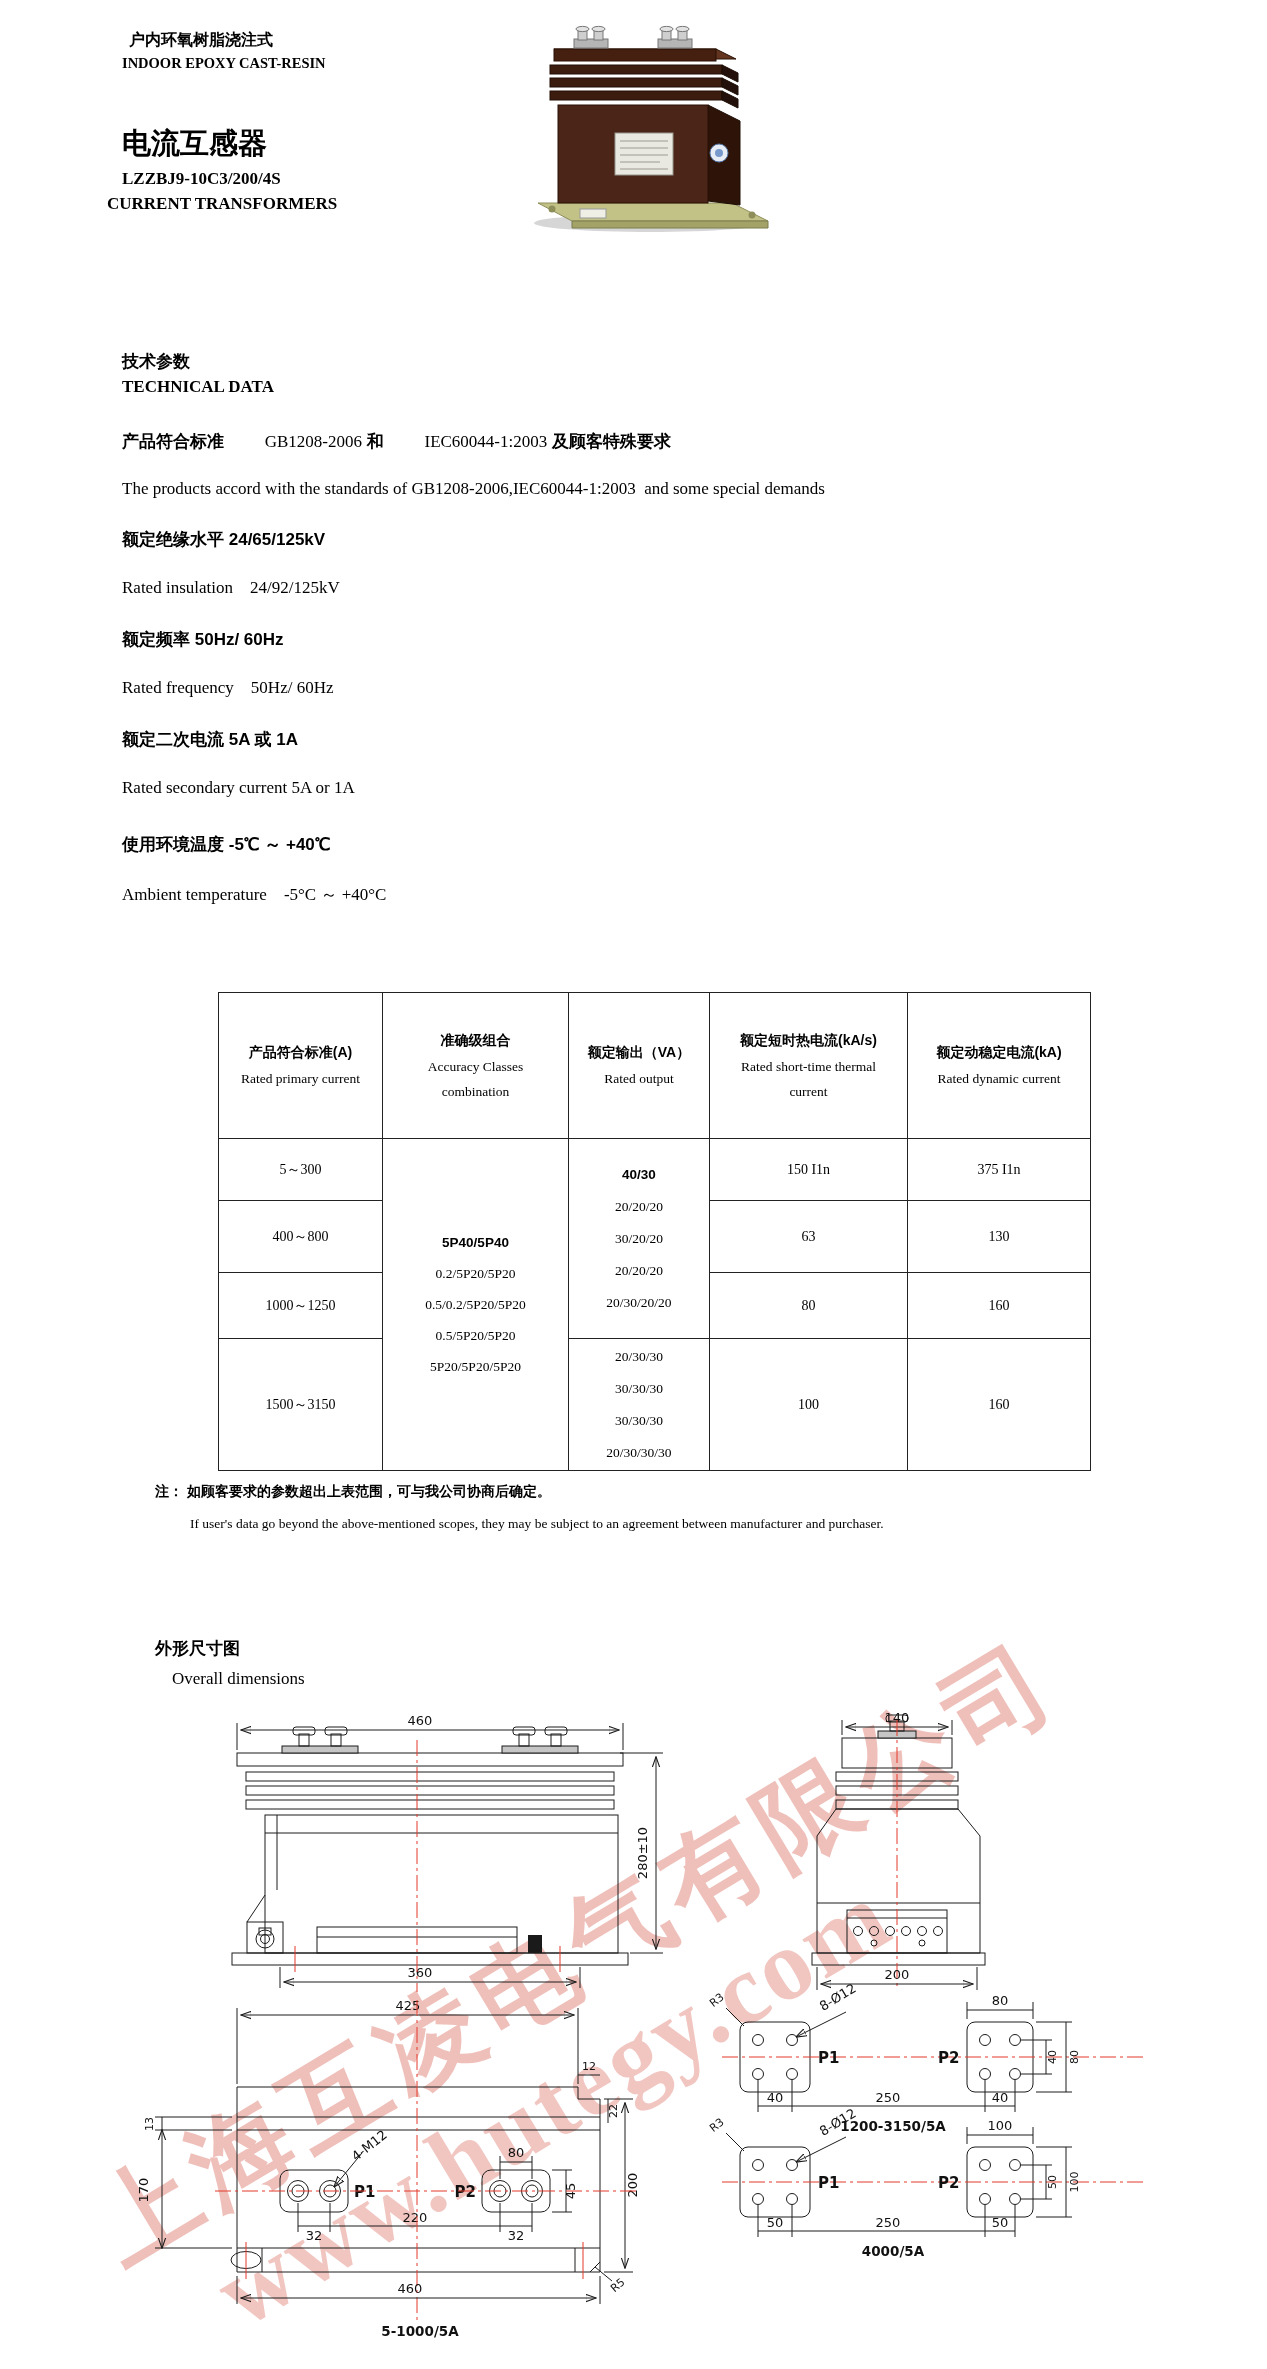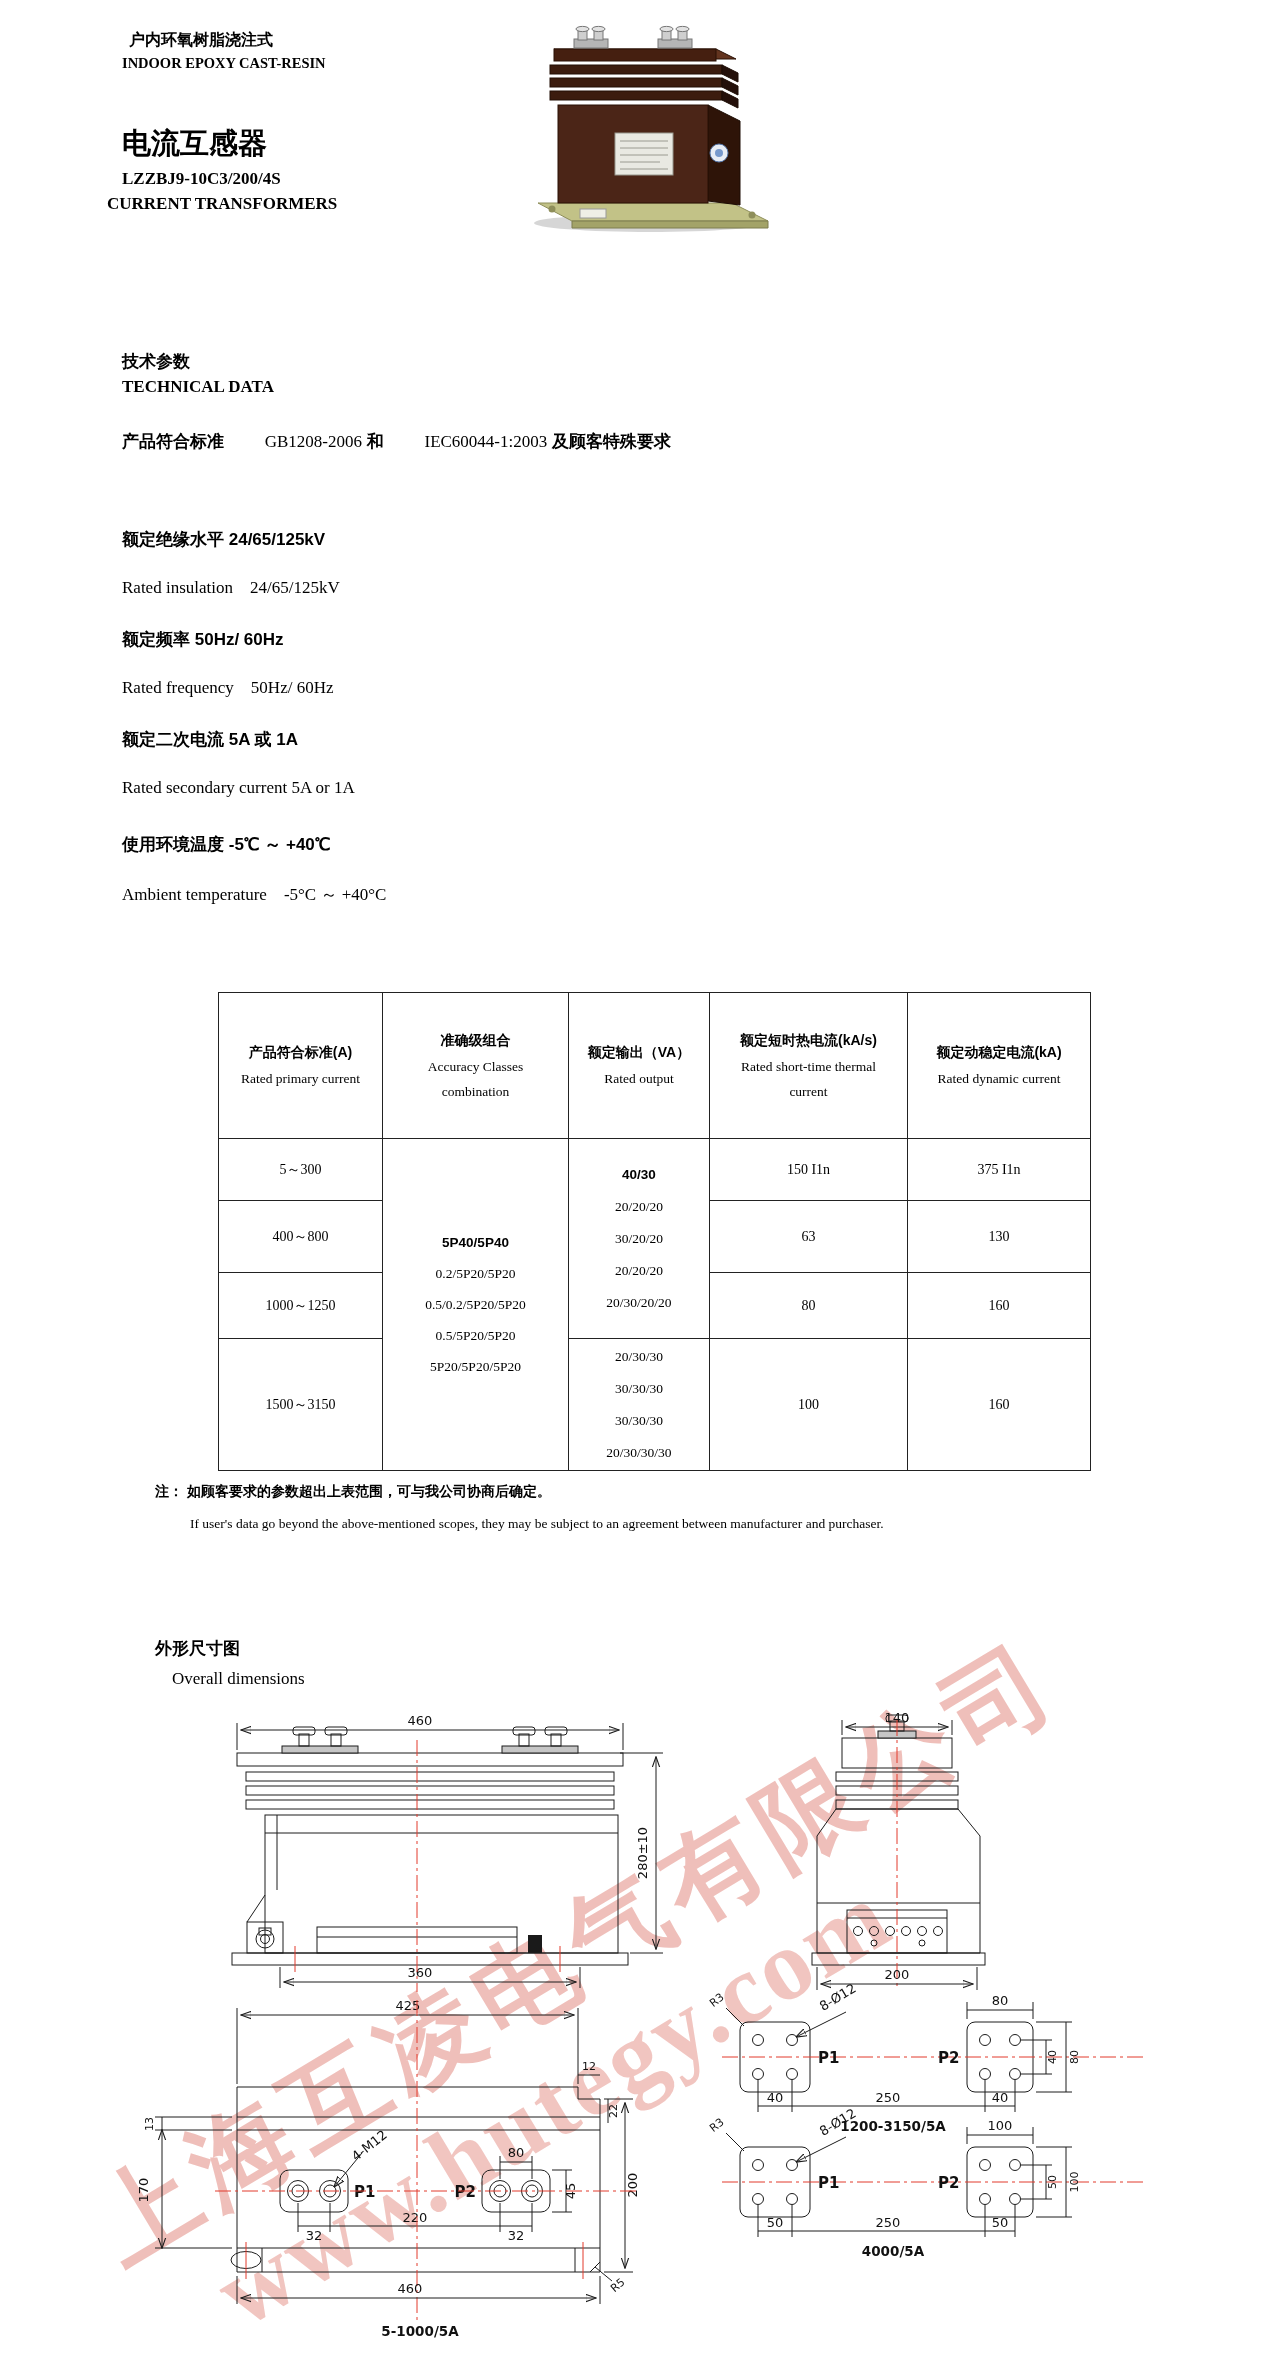--- a/index.html
+++ b/index.html
@@ -117,22 +117,23 @@
     <g>
       <circle cx="199" cy="128" r="9" fill="#e8edf5" stroke="#5577aa"></circle>
       <circle cx="199" cy="128" r="4" fill="#7799cc" stroke="none"></circle>
     </g>
   </svg>
 
   <div class="abs tech-cn">技术参数</div>
   <div class="abs tech-en">TECHNICAL DATA</div>
 
   <div class="abs spec-cn" style="top:430px"><span>产品符合标准 </span><span class="std-num">GB1208-2006</span><span> 和 </span><span class="std-num">IEC60044-1:2003</span><span> 及顾客特殊要求</span></div>
+  <div class="abs spec-en" style="top:479px">The products accord with the standards of GB1208-2006,IEC60044-1:2003  and some special demands</div>
   <div class="abs spec-cn" style="top:528px">额定绝缘水平 24/65/125kV</div>
-  <div class="abs spec-en" style="top:578px">Rated insulation    24/65/125kV</div>
+  <div class="abs spec-en" style="top:578px">Rated insulation    24/92/125kV</div>
   <div class="abs spec-cn" style="top:628px">额定频率 50Hz/ 60Hz</div>
   <div class="abs spec-en" style="top:678px">Rated frequency    50Hz/ 60Hz</div>
   <div class="abs spec-cn" style="top:728px">额定二次电流 5A 或 1A</div>
   <div class="abs spec-en" style="top:778px">Rated secondary current 5A or 1A</div>
   <div class="abs spec-cn" style="top:833px">使用环境温度 -5℃ ～ +40℃</div>
   <div class="abs spec-en" style="top:883px">Ambient temperature    -5°C ～ +40°C</div>
 
   <table class="spec-table">
     <colgroup>
         <col style="width:164px">

